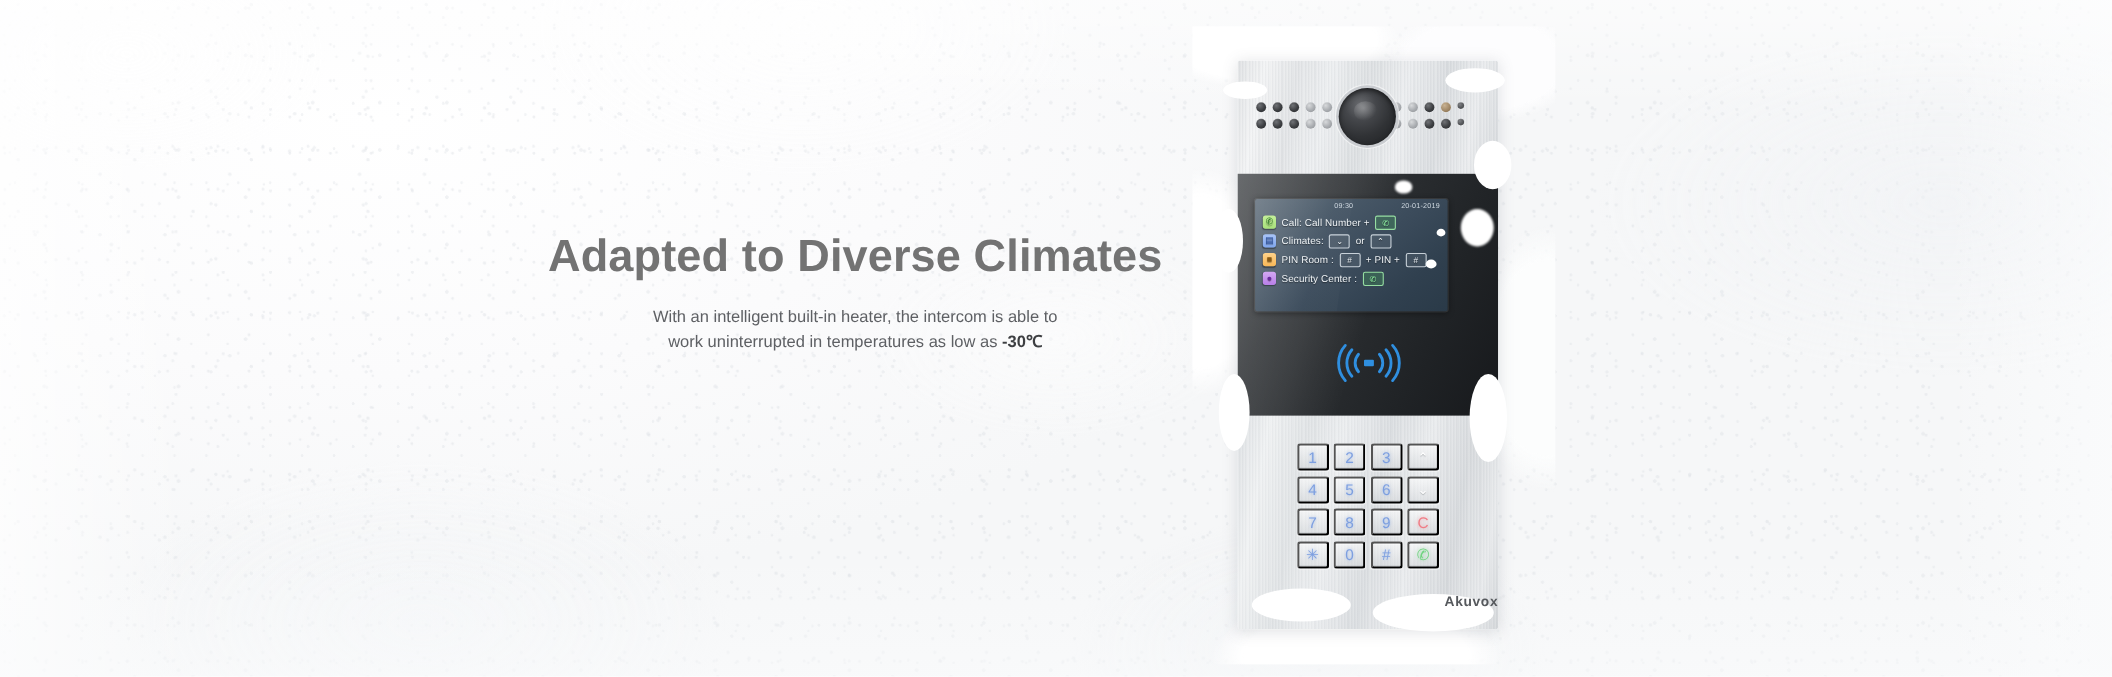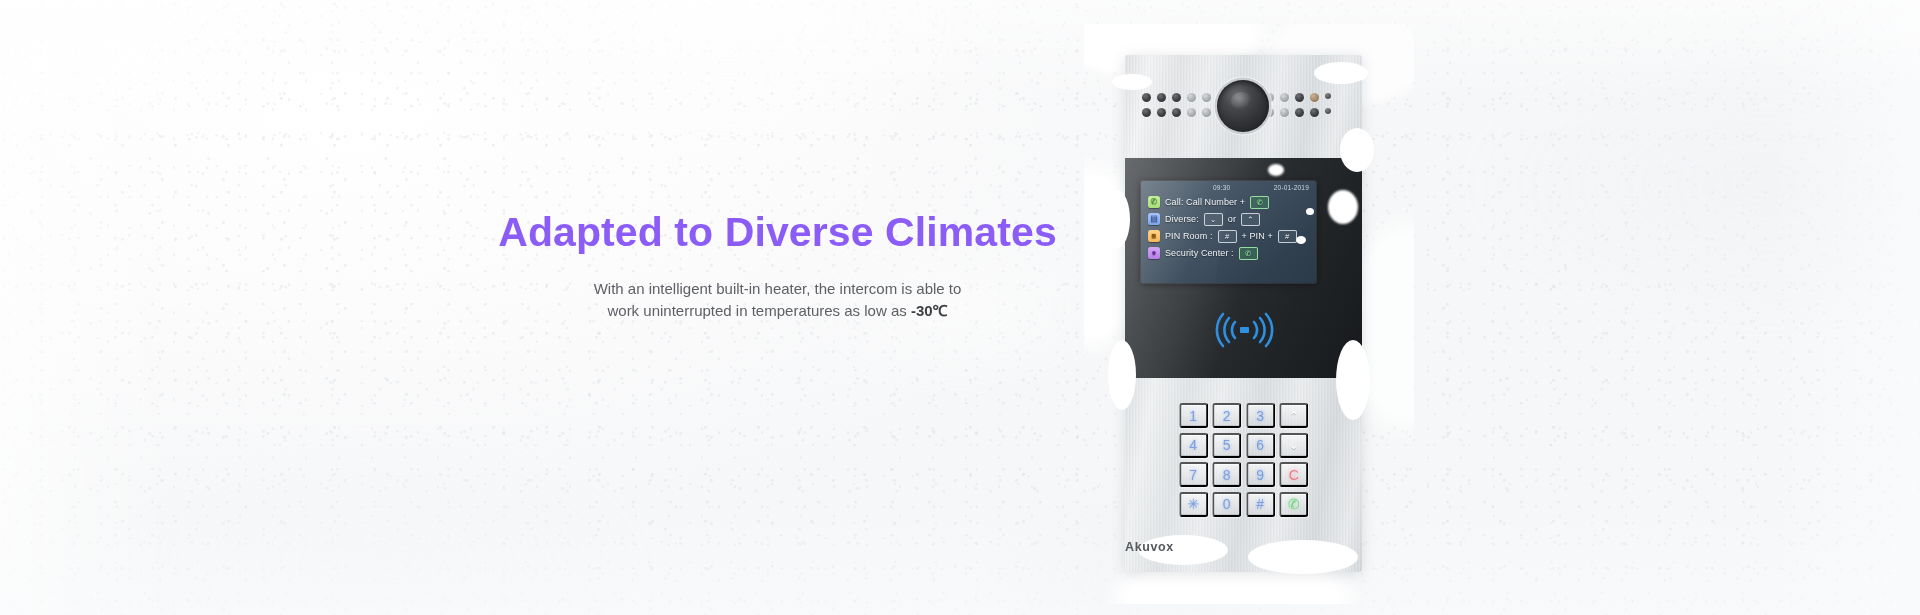--- a/index.html
+++ b/index.html
@@ -79,21 +79,21 @@
     top: 210px;
     width: 825px;
     text-align: center;
   }
   .headline {
     margin: 0;
     font-size: 41px;
     line-height: 1.12;
     font-weight: 700;
     letter-spacing: .1px;
-    color: #8b5cf6;
+    color: #737373;
   }
   .subcopy {
     margin: 22px 0 0 0;
     font-size: 15px;
     line-height: 1.46;
     font-weight: 400;
     color: #5e6064;
   }
   .subcopy .emph {
     font-weight: 700;
@@ -337,21 +337,21 @@
       0 1px 1px rgba(255,255,255,.5);
     text-shadow: 0 0 3px rgba(120,160,230,.65);
   }
   .kbtn.nav   { color: #ffffff; font-size: 12px; text-shadow: 0 1px 1px rgba(120,125,130,.5); }
   .kbtn.clear { color: #f07d86; text-shadow: 0 0 4px rgba(240,110,120,.6); }
   .kbtn.dial  { color: #6fd47f; text-shadow: 0 0 4px rgba(90,200,110,.6); }
   .brandline {
     position: absolute;
     left: 0; right: 0;
     bottom: 18px;
-    text-align: left;
+    text-align: right;
     font-size: 12.5px;
     font-weight: 700;
     letter-spacing: .6px;
     color: #56595d;
     z-index: 2;
   }
 
   
   .crust {
     position: absolute;
@@ -433,21 +433,21 @@
           <div class="lcd-rows">
 
             <div class="lcd-row">
               <span class="row-icon call">✆</span>
               <span>Call: Call Number +</span>
               <span class="key green">✆</span>
             </div>
 
             <div class="lcd-row">
               <span class="row-icon contacts">▤</span>
-              <span>Diverse:</span>
+              <span>Climates:</span>
               <span class="key">⌄</span>
               <span>or</span>
               <span class="key">⌃</span>
             </div>
 
             <div class="lcd-row">
               <span class="row-icon pin">■</span>
               <span>PIN Room :</span>
               <span class="key">#</span>
               <span>+ PIN +</span>

